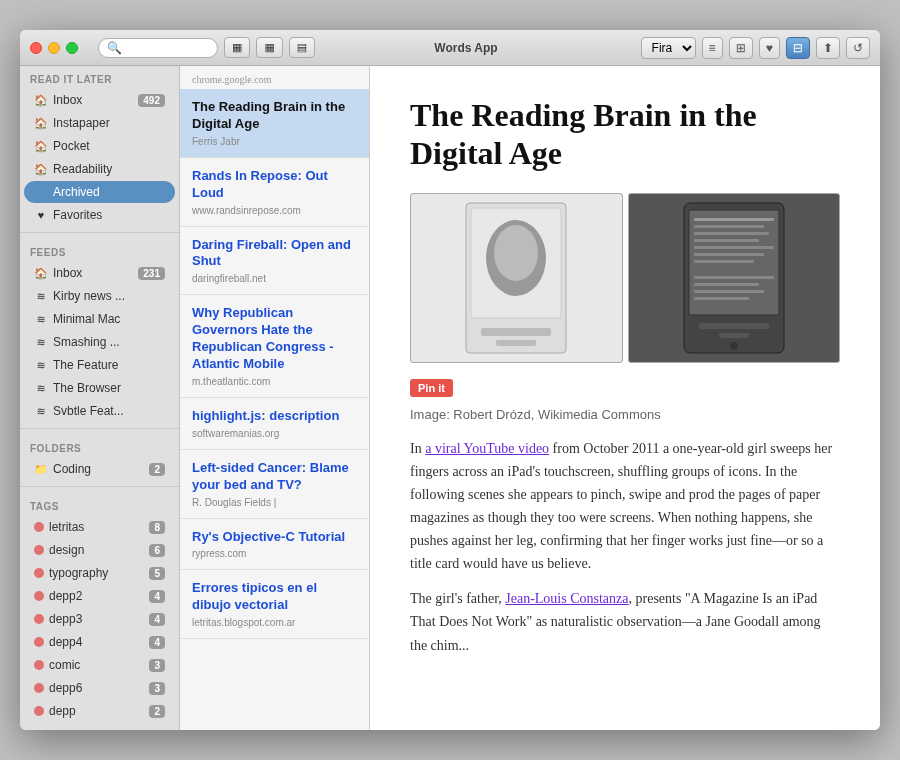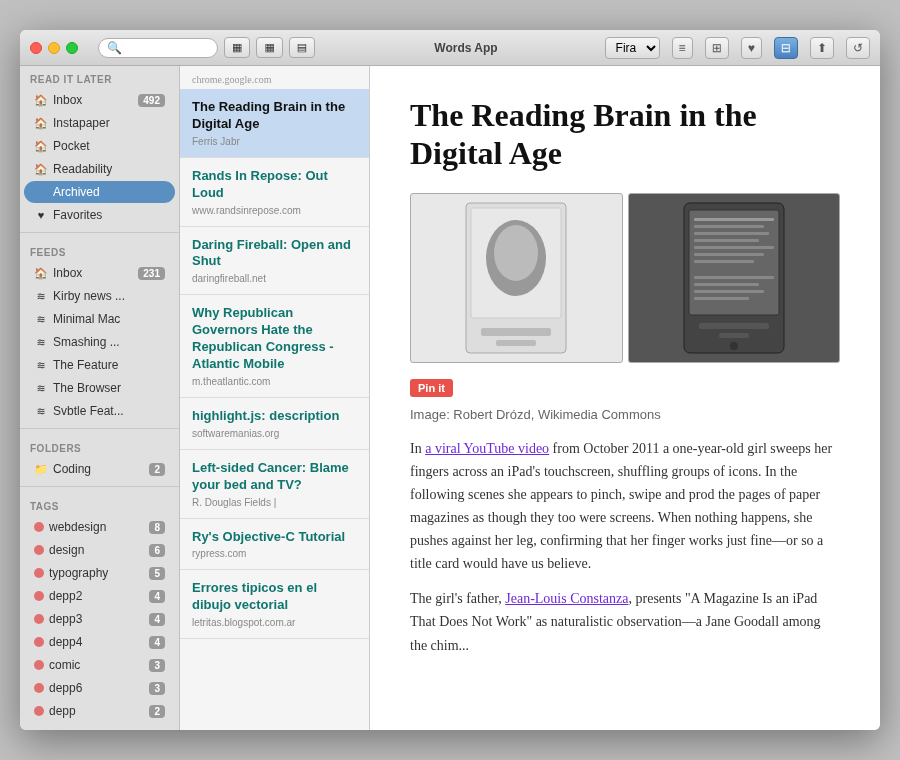--- a/index.html
+++ b/index.html
@@ -80,21 +80,21 @@
       border-radius: 4px;
       padding: 3px 7px;
       font-size: 11px;
       cursor: pointer;
       color: #333;
     }
     .toolbar-right {
       margin-left: auto;
       display: flex;
       align-items: center;
-      gap: 12px;
+      gap: 6px;
     }
     .font-selector {
       background: linear-gradient(to bottom, #f5f5f5, #ddd);
       border: 1px solid #aaa;
       border-radius: 4px;
       padding: 2px 6px;
       font-size: 12px;
     }
     .icon-btn {
       background: linear-gradient(to bottom, #f5f5f5, #ddd);
@@ -186,21 +186,21 @@
     }
     .article-item {
       padding: 10px 12px;
       border-bottom: 1px solid #ddd;
       cursor: pointer;
     }
     .article-item.selected { background: #c5d9f0; }
     .article-title {
       font-size: 13px;
       font-weight: 700;
-      color: #0f766e;
+      color: #1d4ed8;
       line-height: 1.3;
       margin-bottom: 3px;
     }
     .article-item.selected .article-title { color: #111; }
     .article-source {
       font-size: 10px;
       color: #888;
     }
     
     .reader-pane {
@@ -368,21 +368,21 @@
       <div class="sidebar-item">
         <span class="icon">📁</span>
         <span class="label">Coding</span>
         <span class="badge">2</span>
       </div>
 
       <div class="sidebar-divider"></div>
       <div class="sidebar-section-label">Tags</div>
       <div class="sidebar-item">
         <span class="tag-dot" style="background:#e07070;"></span>
-        <span class="label">webdesign</span>
+        <span class="label">letritas</span>
         <span class="badge">8</span>
       </div>
       <div class="sidebar-item">
         <span class="tag-dot" style="background:#e07070;"></span>
         <span class="label">design</span>
         <span class="badge">6</span>
       </div>
       <div class="sidebar-item">
         <span class="tag-dot" style="background:#e07070;"></span>
         <span class="label">typography</span>

